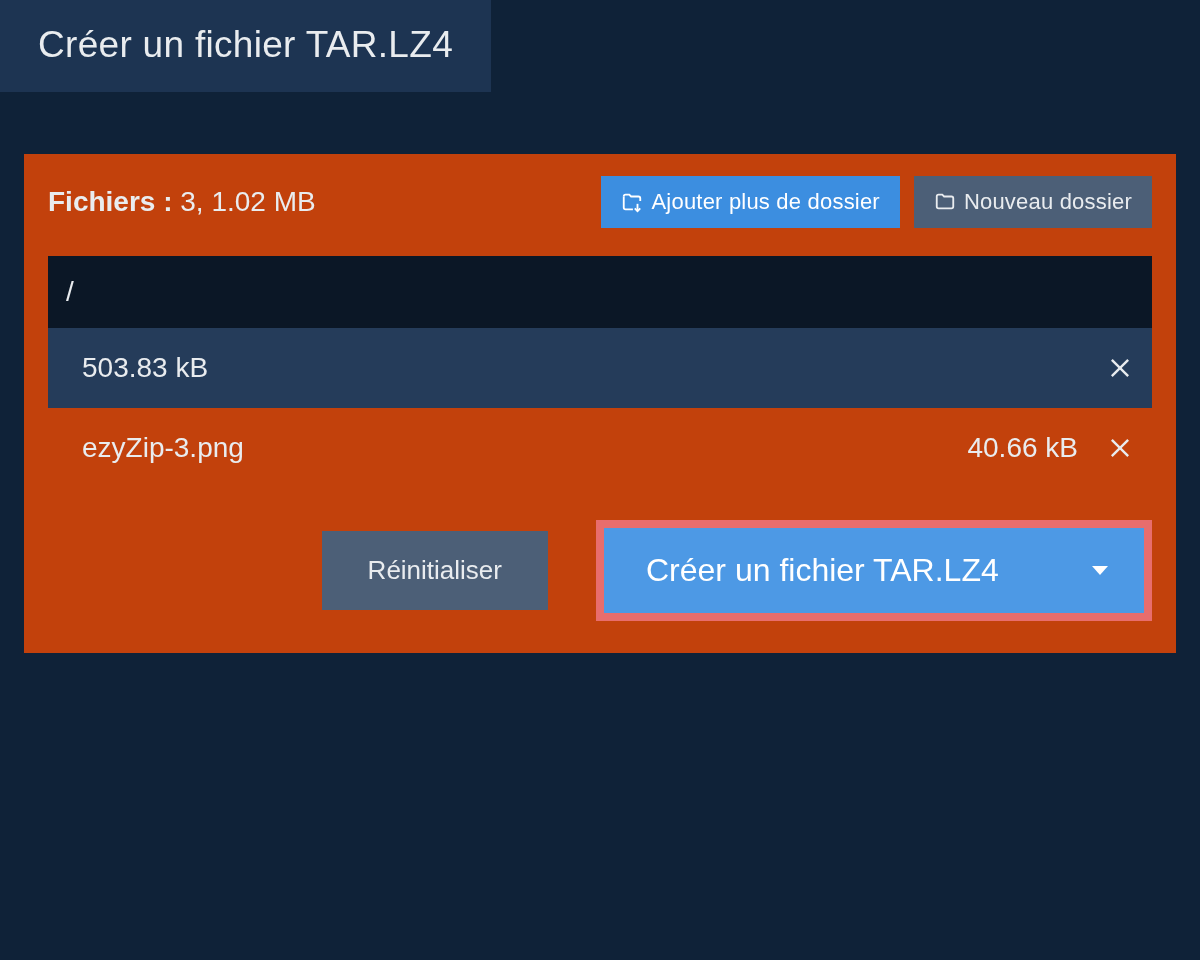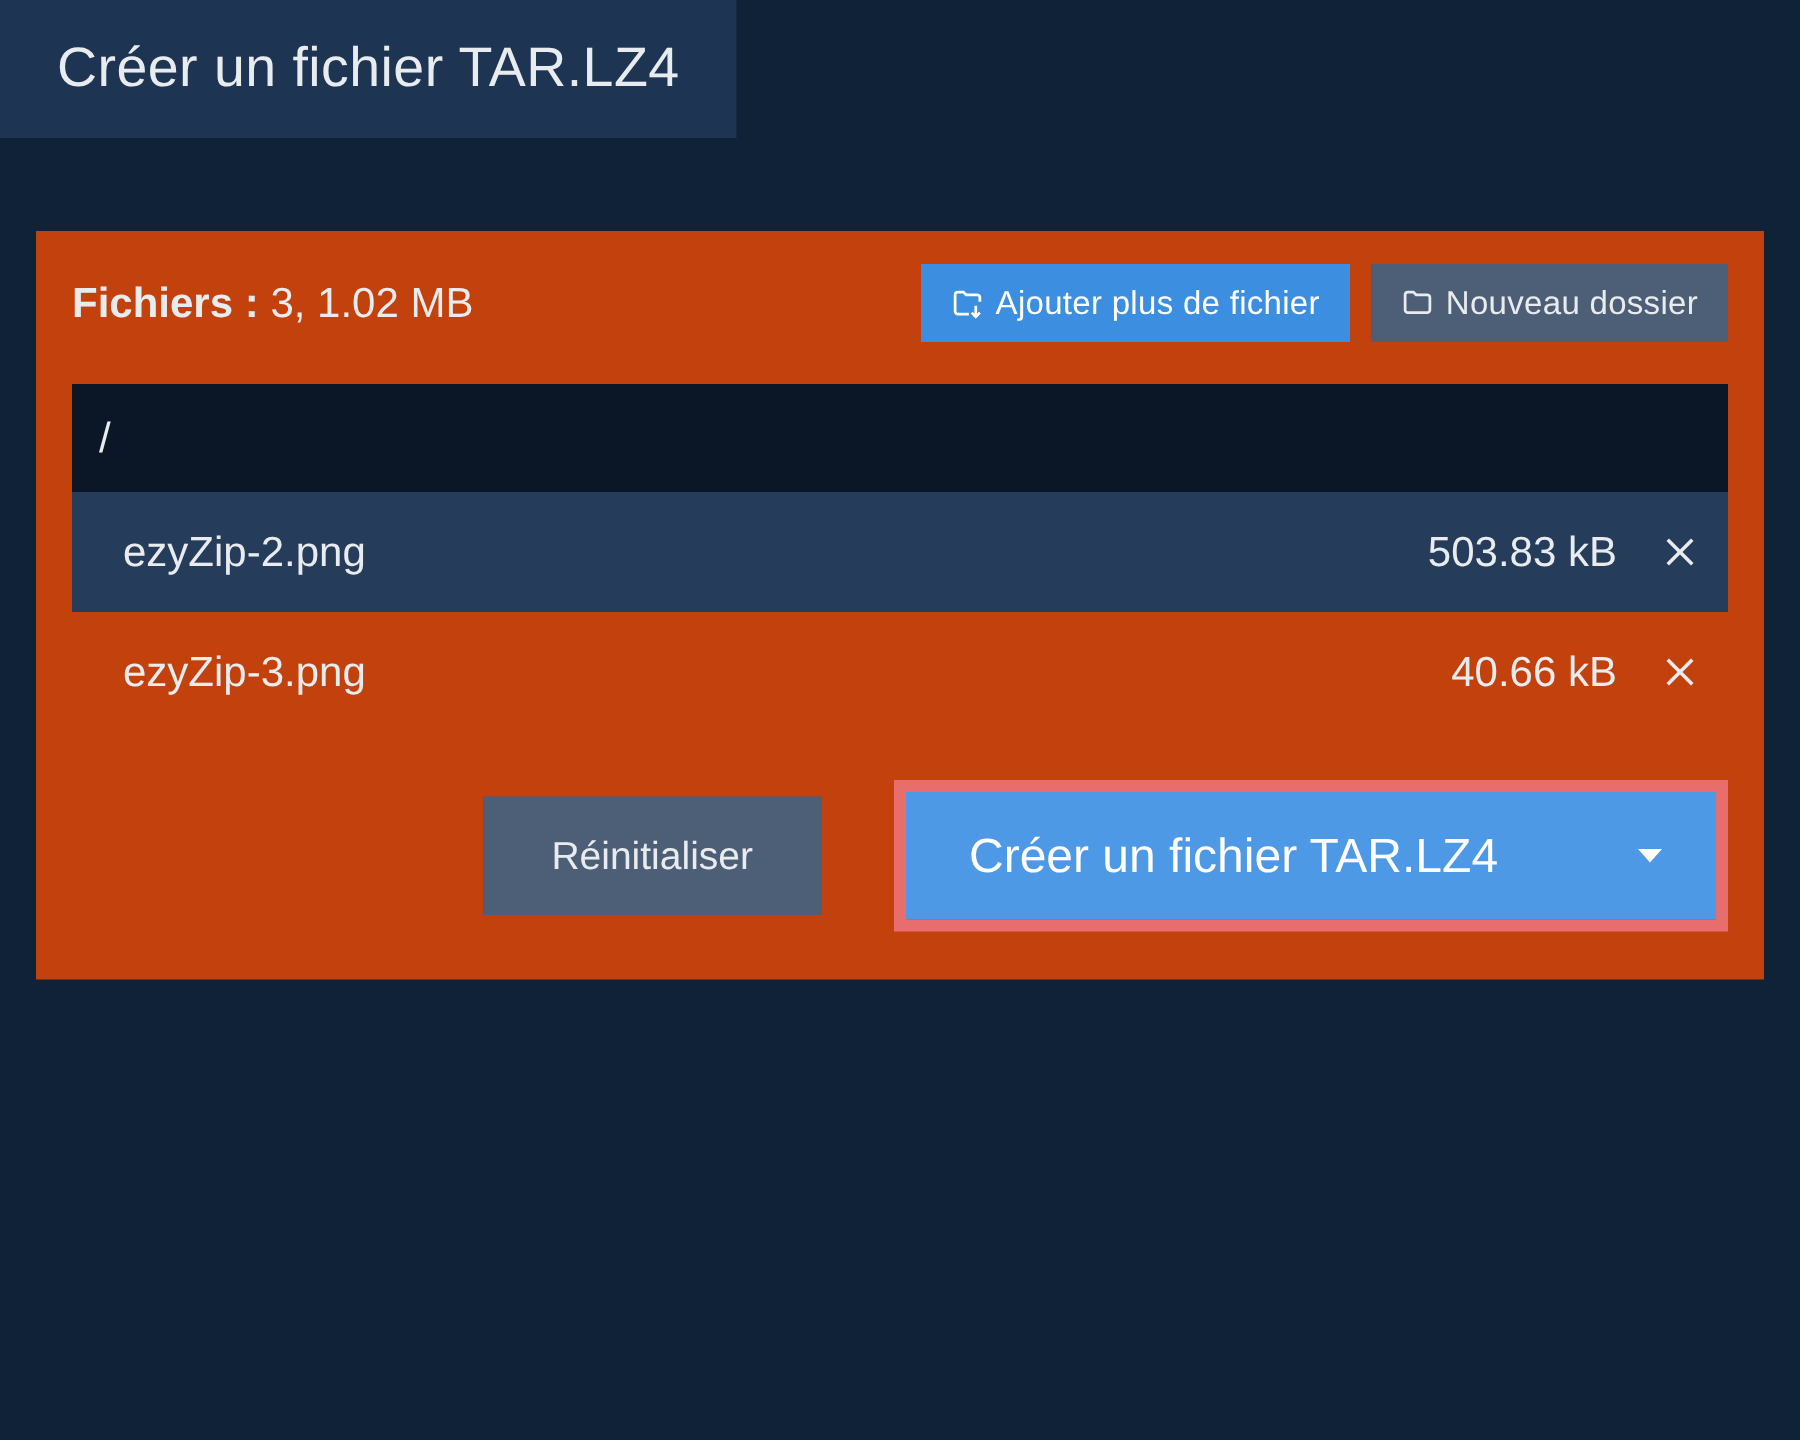--- a/index.html
+++ b/index.html
@@ -156,37 +156,36 @@
       <span class="bold">Fichiers :</span><span> 3, 1.02 MB</span>
     </div>
     <div class="toolbar-buttons">
       <button class="btn btn-primary">
         <svg class="icon-svg" viewBox="0 0 24 24" fill="none" stroke="currentColor" stroke-width="2">
           <path d="M3 6a2 2 0 0 1 2-2h4l2 2h8a2 2 0 0 1 2 2v3"></path>
           <path d="M3 6v12a2 2 0 0 0 2 2h8"></path>
           <path d="M18 14v8"></path>
           <path d="M15 19l3 3 3-3"></path>
         </svg>
-        <span>Ajouter plus de fichier</span>
+        <span>Ajouter plus de dossier</span>
       </button>
       <button class="btn btn-secondary">
         <svg class="icon-svg" viewBox="0 0 24 24" fill="none" stroke="currentColor" stroke-width="2">
           <path d="M3 6a2 2 0 0 1 2-2h4l2 2h8a2 2 0 0 1 2 2v9a2 2 0 0 1-2 2H5a2 2 0 0 1-2-2V6z"></path>
         </svg>
         <span>Nouveau dossier</span>
       </button>
     </div>
   </div>
 
   <div class="file-list">
     <div class="path-row">/</div>
 
 
     <div class="file-row alt">
-      <span class="file-name">ezyZip-2.png</span>
       <span class="file-size">503.83 kB</span>
       <svg class="remove-icon" viewBox="0 0 24 24" fill="none" stroke="currentColor" stroke-width="2">
         <line x1="5" y1="5" x2="19" y2="19"></line>
         <line x1="19" y1="5" x2="5" y2="19"></line>
       </svg>
     </div>
 
     <div class="file-row">
       <span class="file-name">ezyZip-3.png</span>
       <span class="file-size">40.66 kB</span>

